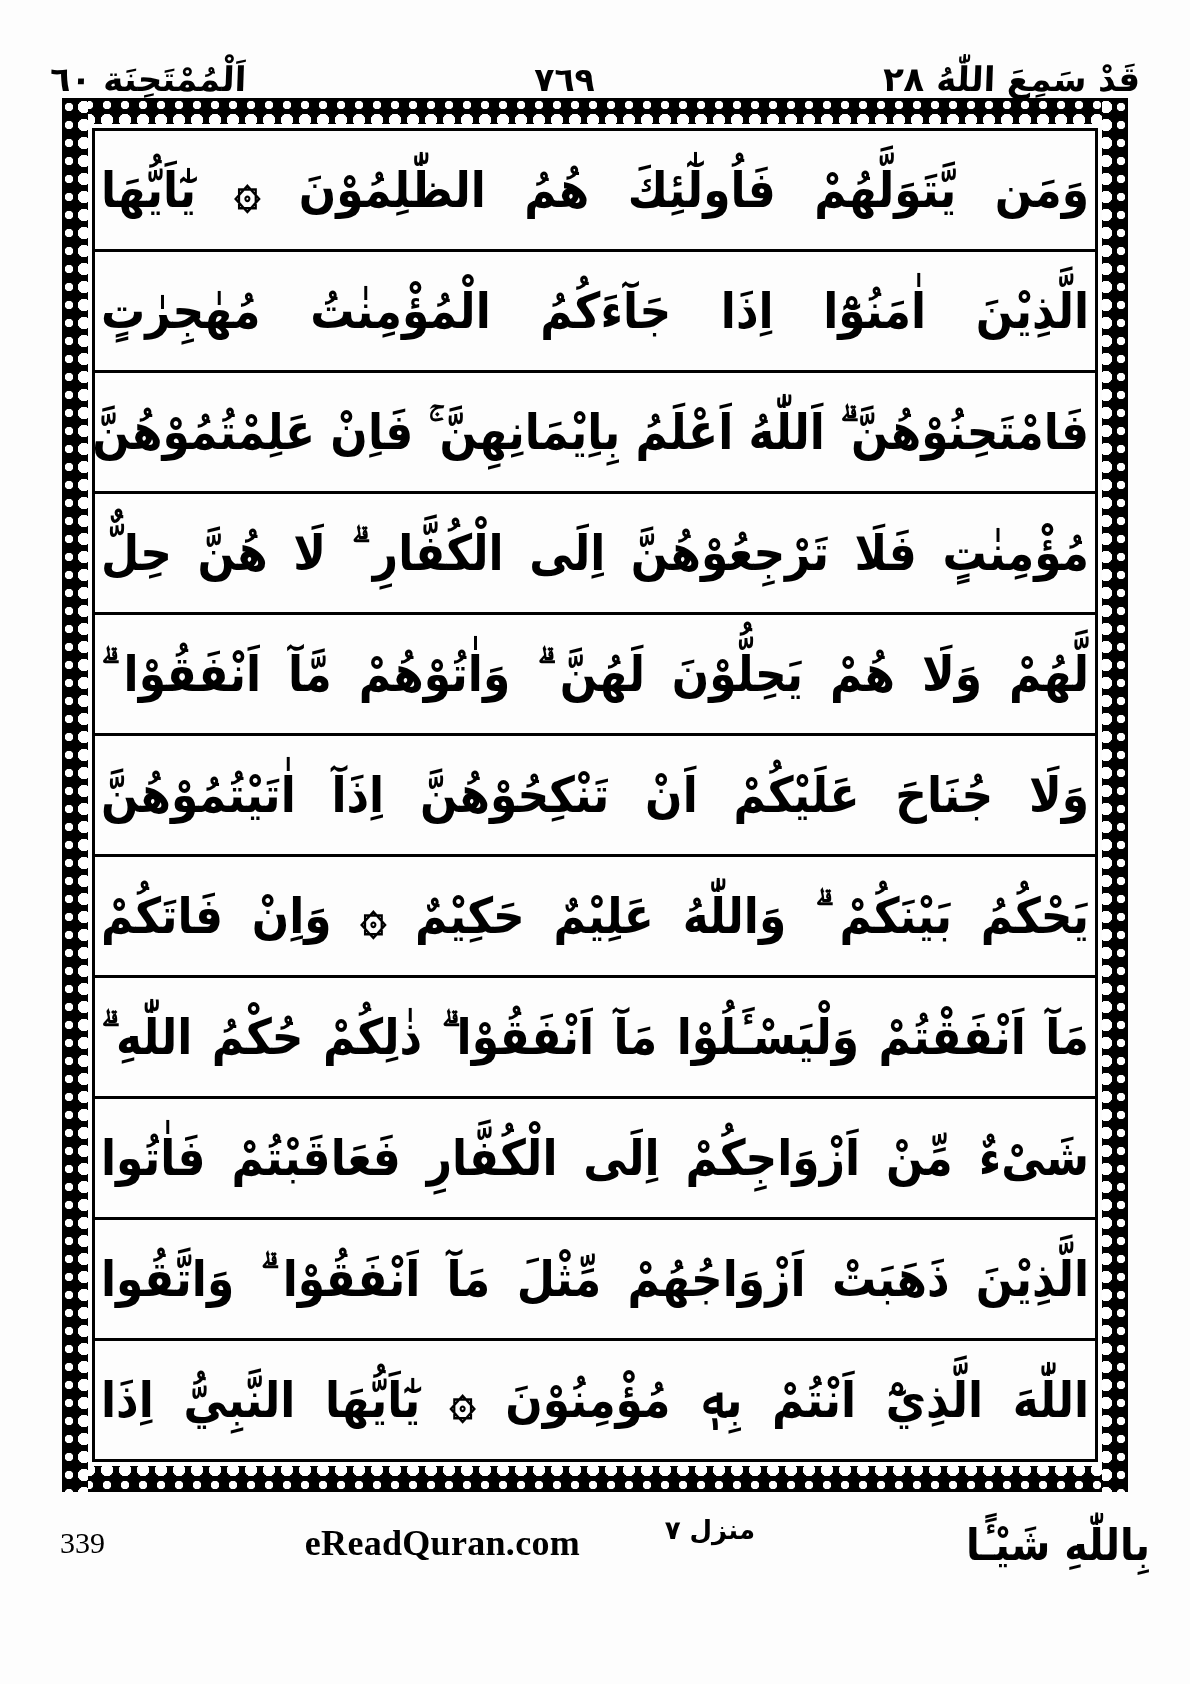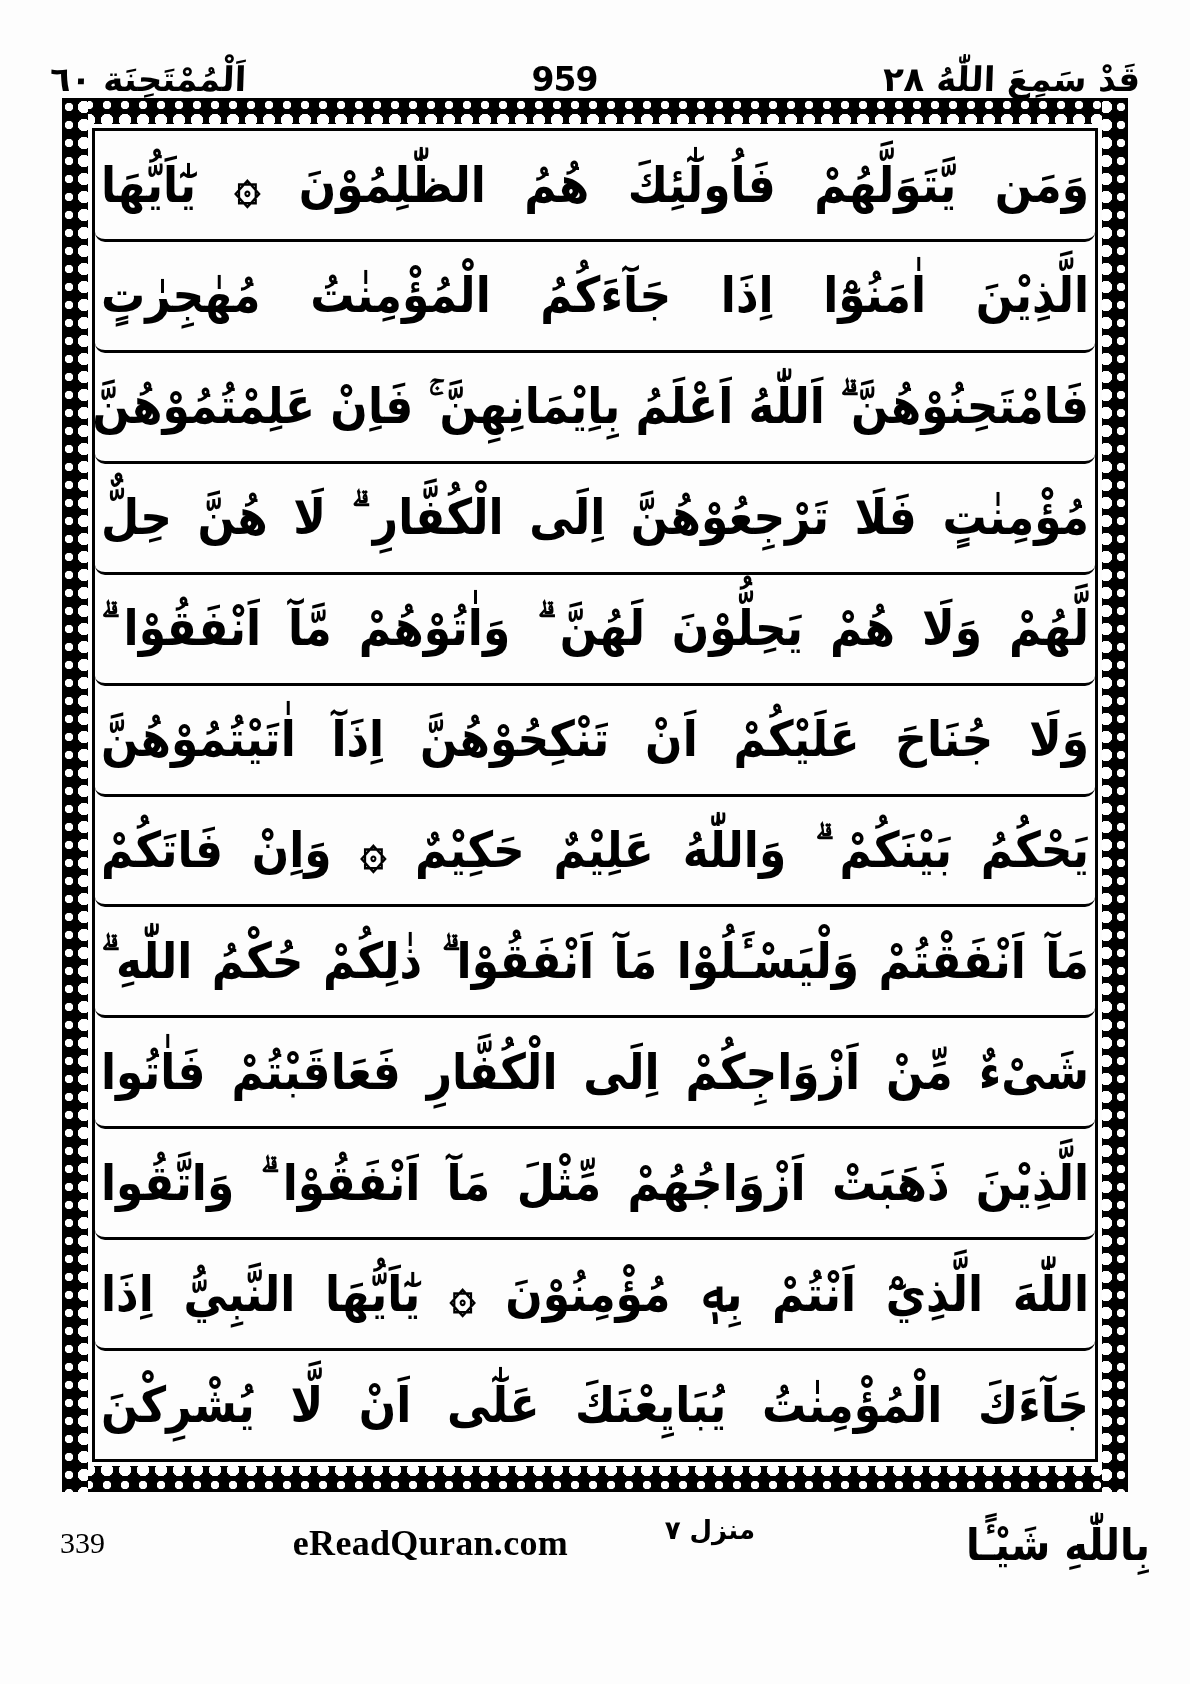--- a/index.html
+++ b/index.html
@@ -118,21 +118,20 @@
   .ayah-line {
     flex: 1 1 0;
     border-bottom: 3px solid #000;
     display: flex;
     align-items: center;
     justify-content: flex-start;
     direction: rtl;
     overflow: hidden;
     padding: 0 6px;
     box-sizing: border-box;
-    border-radius: 10px;
   }
   .ayah-line:last-child { border-bottom: none; }
 
   .ayah-text {
     font-family: "DejaVu Sans", "Liberation Sans", sans-serif;
     font-size: 44px;
     font-weight: 700;
     line-height: 1.02;
     white-space: nowrap;
     width: 100%;
@@ -168,21 +167,21 @@
     right: 395px;
     top: 15px;
     font-family: "DejaVu Sans", "Liberation Sans", sans-serif;
     font-size: 26px;
     font-weight: 600;
     white-space: nowrap;
     direction: rtl;
   }
   .footer-brand {
     position: absolute;
-    right: 582px;
+    right: 570px;
     top: 22px;
     font-family: "Liberation Serif", "DejaVu Serif", serif;
     font-size: 36px;
     font-weight: 700;
     letter-spacing: 0.3px;
     white-space: nowrap;
     direction: ltr;
     color: #000;
   }
   .footer-pageno {
@@ -195,21 +194,21 @@
     direction: ltr;
   }
 </style>
 </head>
 <body>
 
 <div id="page">
 
   <div class="header">
     <div class="hdr-item hdr-juz">قَدْ سَمِعَ اللّٰهُ ٢٨</div>
-    <div class="hdr-item hdr-page">959</div>
+    <div class="hdr-item hdr-page">٧٦٩</div>
     <div class="hdr-item hdr-surah">اَلْمُمْتَحِنَة ٦٠</div>
   </div>
 
   <div class="frame">
     <div class="orn orn-top"></div>
     <div class="orn orn-bottom"></div>
     <div class="orn orn-left"></div>
     <div class="orn orn-right"></div>
     <div class="inner-rule"></div>
 
@@ -240,23 +239,20 @@
       </div>
       <div class="ayah-line">
         <div class="ayah-text">شَىْءٌ مِّنْ اَزْوَاجِكُمْ اِلَى الْكُفَّارِ فَعَاقَبْتُمْ فَاٰتُوا</div>
       </div>
       <div class="ayah-line">
         <div class="ayah-text">الَّذِيْنَ ذَهَبَتْ اَزْوَاجُهُمْ مِّثْلَ مَآ اَنْفَقُوْا ۗ وَاتَّقُوا</div>
       </div>
       <div class="ayah-line">
         <div class="ayah-text">اللّٰهَ الَّذِيْٓ اَنْتُمْ بِهٖ مُؤْمِنُوْنَ ۞ يٰٓاَيُّهَا النَّبِيُّ اِذَا</div>
       </div>
-      <div class="ayah-line">
-        <div class="ayah-text">جَآءَكَ الْمُؤْمِنٰتُ يُبَايِعْنَكَ عَلٰٓى اَنْ لَّا يُشْرِكْنَ</div>
-      </div>
     </div>
   </div>
 
   <div class="footer">
     <div class="footer-arabic-left">بِاللّٰهِ شَيْـًٔا</div>
     <div class="footer-manzil">منزل ٧</div>
     <div class="footer-brand">eReadQuran.com</div>
     <div class="footer-pageno">339</div>
   </div>
 

